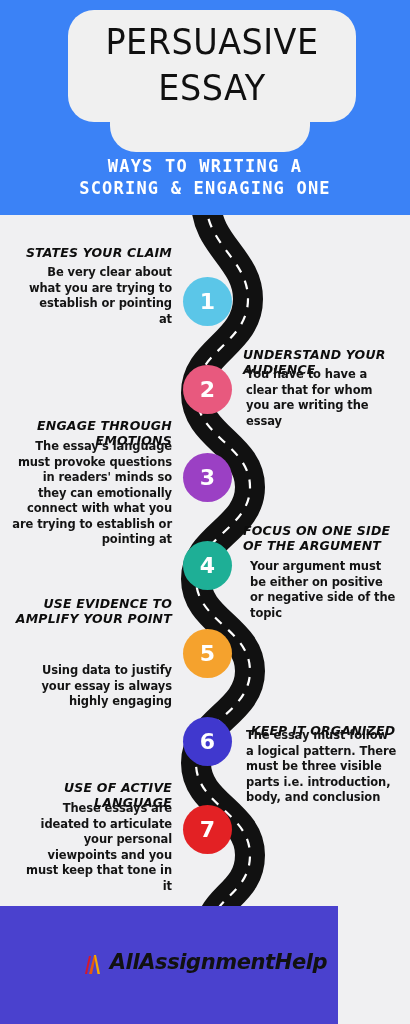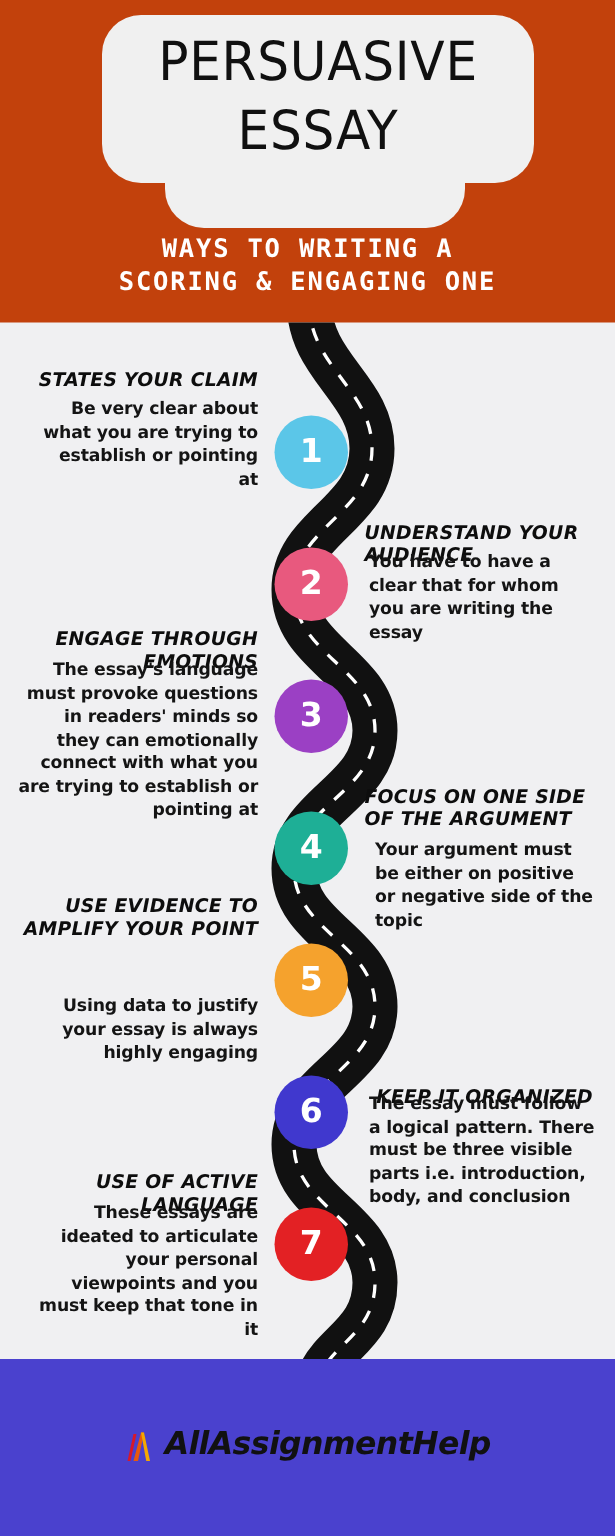--- a/index.html
+++ b/index.html
@@ -10,21 +10,21 @@
     overflow:hidden;
     position:relative;
   }
   #infographic{
     position:relative;width:410px;height:1024px;
     background:#f0f0f2;overflow:hidden;
   }
   
   .header{
     position:absolute;left:0;top:0;width:410px;height:215px;
-    background:#c2410c;
+    background:#3b82f6;
   }
   .title-card{
     position:absolute;left:68px;top:10px;width:288px;height:112px;
     background:#f0f0f0;border-radius:26px;
   }
   .title-card-lower{
     position:absolute;left:110px;top:100px;width:200px;height:52px;
     background:#f0f0f0;border-radius:0 0 26px 26px;
   }
   .title-card-fill{
@@ -80,21 +80,21 @@
   .step-body{
     position:absolute;
     font-family:"DejaVu Sans",sans-serif;
     font-size:11.5px;line-height:15.5px;font-weight:700;
     color:#141414;letter-spacing:-0.1px;
   }
   .left-side .step-head,.left-side .step-body{text-align:right;}
   .right-side .step-head,.right-side .step-body{text-align:left;margin-top:16px;}
   
   .footer{
-    position:absolute;left:0;top:906px;width:410px;height:118px;
+    position:absolute;left:0;top:906px;width:338px;height:118px;
     background:#4a41ce;
   }
   .logo-wrap{
     position:absolute;left:0;top:44px;width:410px;
     display:flex;align-items:center;justify-content:center;
   }
   .logo-mark{
     display:inline-block;width:26px;height:22px;margin-right:1px;
     position:relative;top:2px;
   }

